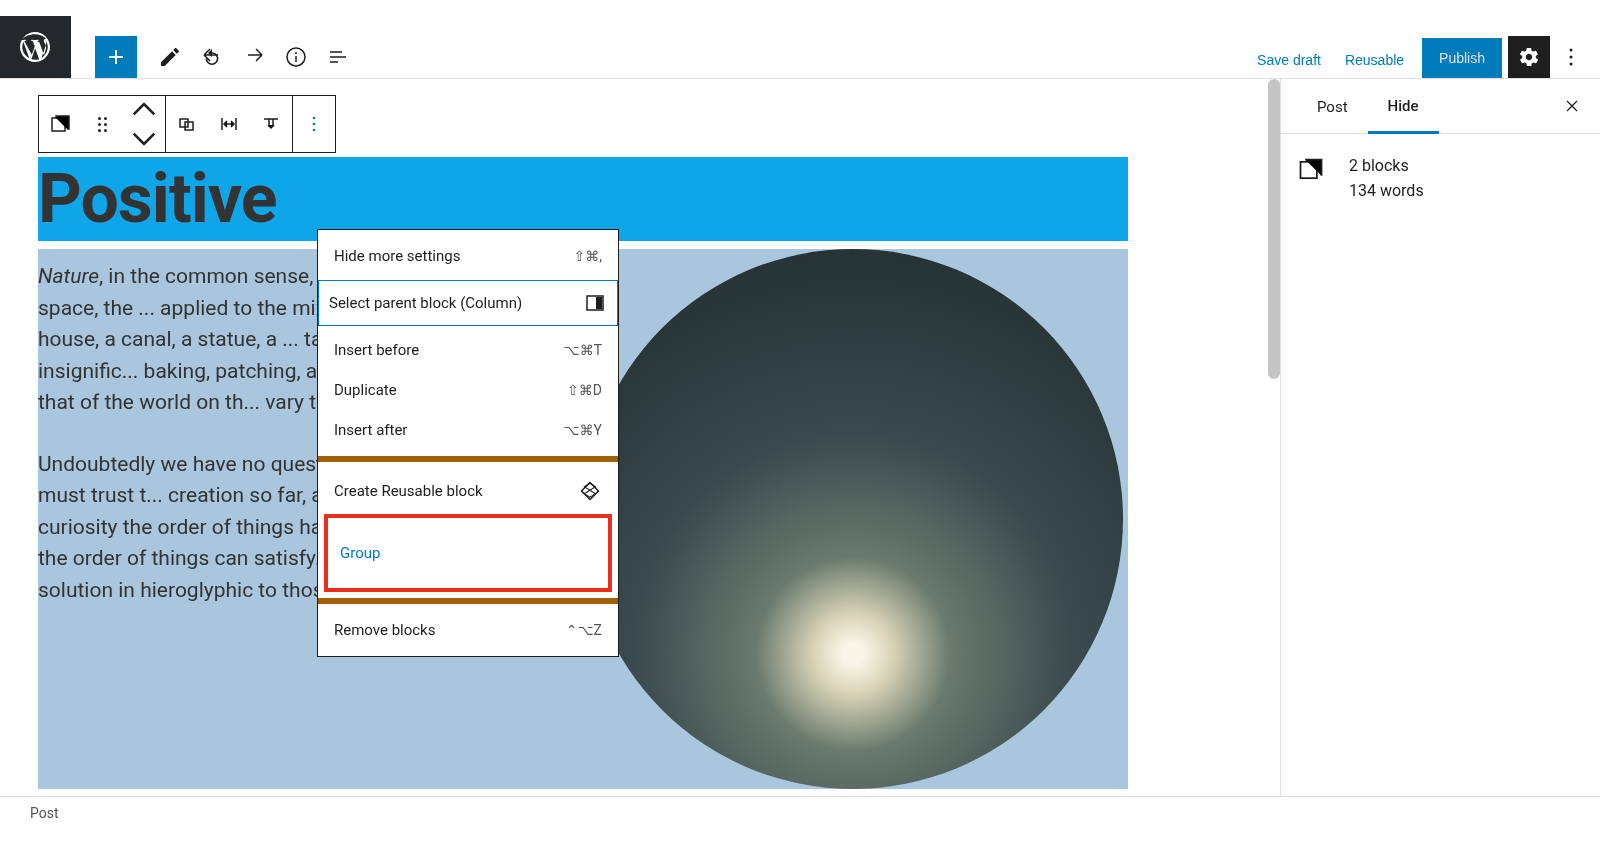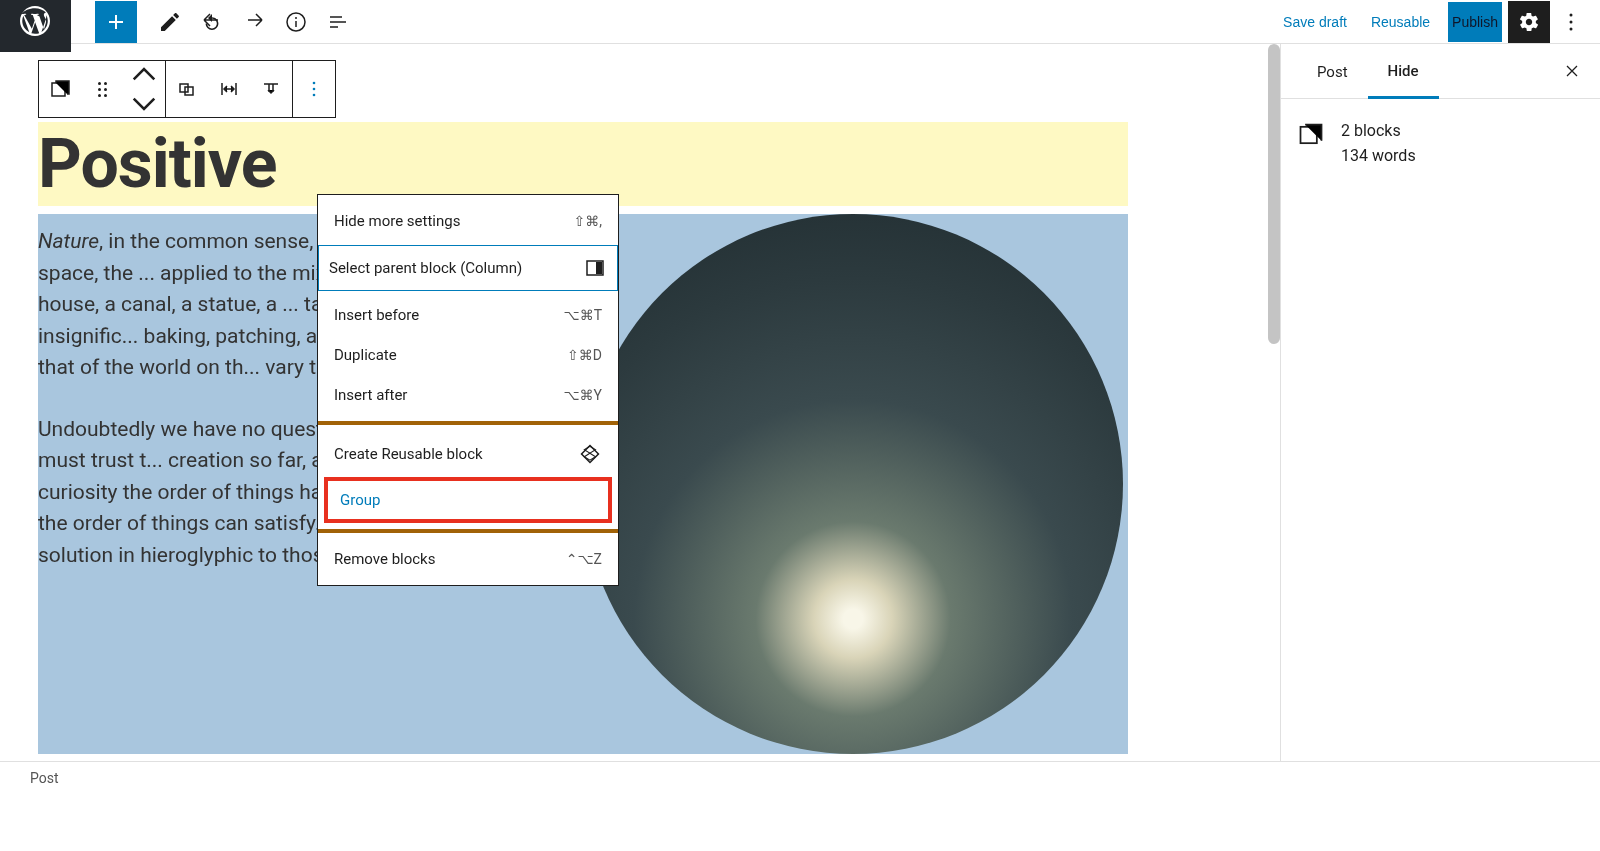--- a/index.html
+++ b/index.html
@@ -1,58 +1,58 @@
 <!DOCTYPE html>
 <html><head>
   <meta charset="utf-8">
   <style>
     * { margin: 0; padding: 0; box-sizing: border-box; }
     body { font-family: -apple-system, BlinkMacSystemFont, "Segoe UI", Roboto, sans-serif; font-size: 13px; color: #1e1e1e; }
-    .top-bar { height: 44px; display: flex; align-items: center; border-bottom: 1px solid #e0e0e0; padding: 0 8px; }
+    .top-bar { height: 79px; display: flex; align-items: flex-end; border-bottom: 1px solid #e0e0e0; padding: 0 8px; }
     .wp-logo { width: 72px; height: 62px; background: #23282d; display: flex; align-items: center; justify-content: center; margin: -1px 0 0 -9px; }
     .wp-logo svg { width: 36px; height: 36px; fill: #fff; }
     .add-block { width: 42px; height: 42px; background: #007cba; display: flex; align-items: center; justify-content: center; margin: 0 12px 0 24px; cursor: pointer; }
     .tb-btn { width: 42px; height: 42px; display: flex; align-items: center; justify-content: center; cursor: pointer; }
     .tb-btn svg { width: 24px; height: 24px; }
     .spacer { flex: 1; }
     .link-btn { color: #007cba; padding: 10px 12px; background: none; border: none; font-size: 14px; cursor: pointer; }
-    .publish-btn { background: #007cba; color: #0f172a; border: none; padding: 12px 4px; font-size: 14px; cursor: pointer; margin: 0 6px; }
+    .publish-btn { background: #007cba; color: #e5e5e5; border: none; padding: 12px 17px; font-size: 14px; cursor: pointer; margin: 0 6px; }
     .settings-btn { width: 42px; height: 42px; background: #1e1e1e; display: flex; align-items: center; justify-content: center; cursor: pointer; }
     .settings-btn svg { fill: #fff; }
     .main { display: flex; height: 717px; }
     .editor { flex: 1; position: relative; padding: 16px 0 0 38px; overflow: hidden; }
     .block-toolbar { display: inline-flex; border: 1px solid #1e1e1e; background: #fff; margin-bottom: 4px; }
     .bt-group { display: flex; border-right: 1px solid #1e1e1e; }
     .bt-group:last-child { border-right: none; }
     .bt-btn { width: 42px; height: 56px; display: flex; align-items: center; justify-content: center; cursor: pointer; }
     .bt-btn svg { width: 24px; height: 24px; }
-    .content-bg { background: #fef9c3; padding: 0; width: 1090px; }
+    .content-bg { background: #0ea5e9; padding: 0; width: 1090px; }
     .heading-row { padding: 2px 2px 2px 0; }
     .heading { font-size: 68px; font-weight: 700; color: #333; letter-spacing: -1px; }
     .content-row { display: flex; background: #fff; padding-top: 8px; }
     .text-col { background: #a9c6de; padding: 12px 12px 40px 0; width: 540px; }
     .para { font-size: 21px; line-height: 1.5; color: #333; margin-bottom: 30px; }
     .italic { font-style: italic; }
     .image-col { flex: 1; background: #a9c6de; display: flex; justify-content: center; align-items: flex-start; padding-top: 0; }
     .circle-img { width: 540px; height: 540px; border-radius: 50%; background: radial-gradient(circle at 50% 75%, #f8f6e8 2%, #d9d4b8 8%, #6a7a6e 20%, #3a4a4e 45%, #2c3a3e 70%, #1e2a2e 100%); position: relative; overflow: hidden; }
     .dropdown { position: absolute; top: 150px; left: 317px; width: 302px; background: #fff; border: 1px solid #1e1e1e; z-index: 100; }
-    .dd-section { border-bottom: 4px solid #a16207; padding: 6px 0; }
+    .dd-section { border-bottom: 6px solid #a16207; padding: 6px 0; }
     .dd-section:last-child { border-bottom: none; }
     .dd-item { display: flex; align-items: center; justify-content: space-between; padding: 11px 16px; font-size: 15px; cursor: pointer; }
     .dd-item.sel { border: 1.5px solid #007cba; margin: 4px 0; padding: 10px 10px; }
     .dd-shortcut { color: #555; font-size: 14px; }
     .dd-icon { width: 24px; height: 24px; }
     .dd-highlight { border: 4px solid #e8301f; margin: 0 6px; }
-    .dd-highlight .dd-item { color: #007cba; padding: 10px 12px; }
+    .dd-highlight .dd-item { color: #007cba; padding: 26px 12px; }
     .sidebar { width: 320px; border-left: 1px solid #e0e0e0; position: relative; }
     .sb-tabs { display: flex; border-bottom: 1px solid #e0e0e0; height: 55px; align-items: center; padding: 0 16px; }
     .sb-tab { padding: 18px 20px 16px; font-size: 15px; cursor: pointer; }
     .sb-tab.active { border-bottom: 3px solid #007cba; font-weight: 500; }
     .sb-close { margin-left: auto; cursor: pointer; width: 24px; height: 24px; display: flex; align-items: center; justify-content: center; }
-    .sb-content { padding: 22px 16px; display: flex; gap: 16px; }
+    .sb-content { padding: 22px 16px; display: flex; gap: 24px; }
     .sb-icon { width: 28px; height: 28px; }
     .sb-info { display: flex; flex-direction: column; gap: 6px; }
     .sb-line { font-size: 16px; }
     .bottom-bar { height: 32px; border-top: 1px solid #e0e0e0; display: flex; align-items: center; padding: 0 30px; font-size: 14px; color: #555; }
     .scroll-ind { position: absolute; right: 0; top: 0; width: 12px; height: 300px; background: #c4c4c4; border-radius: 6px; }
     .drag-dots { display: grid; grid-template-columns: repeat(2, 3px); gap: 3px; }
     .drag-dots span { width: 3px; height: 3px; background: #1e1e1e; border-radius: 50%; }
     .updown { display: flex; flex-direction: column; justify-content: center; gap: 2px; }
   </style>
 </head>

